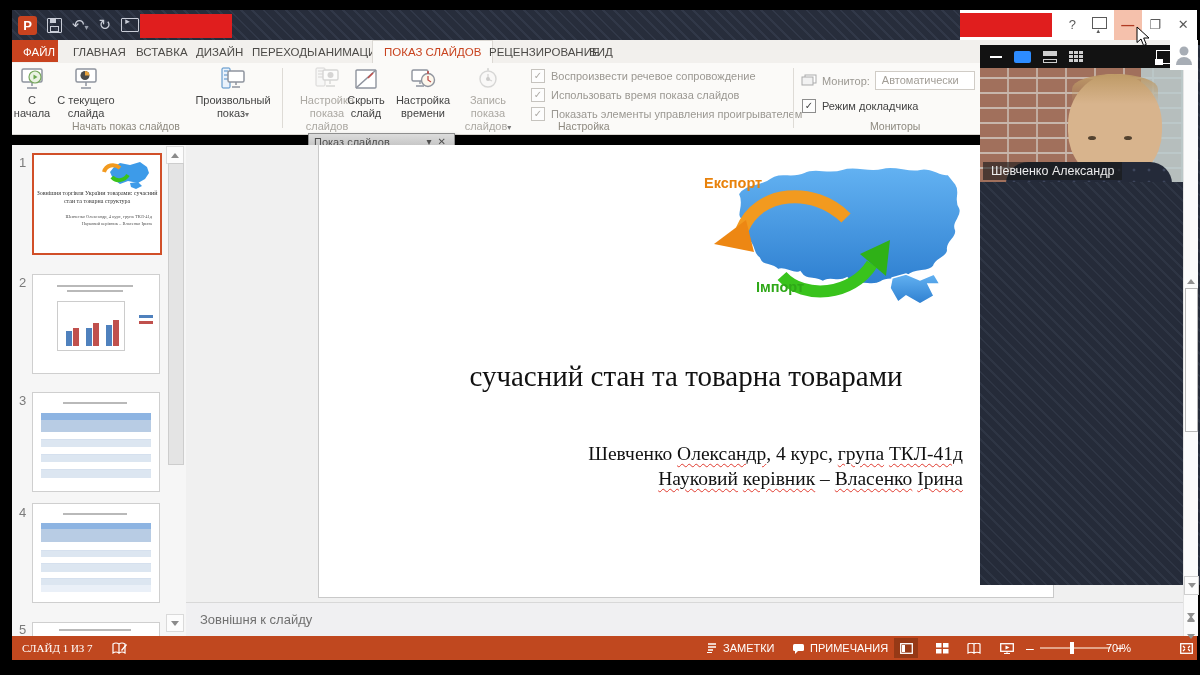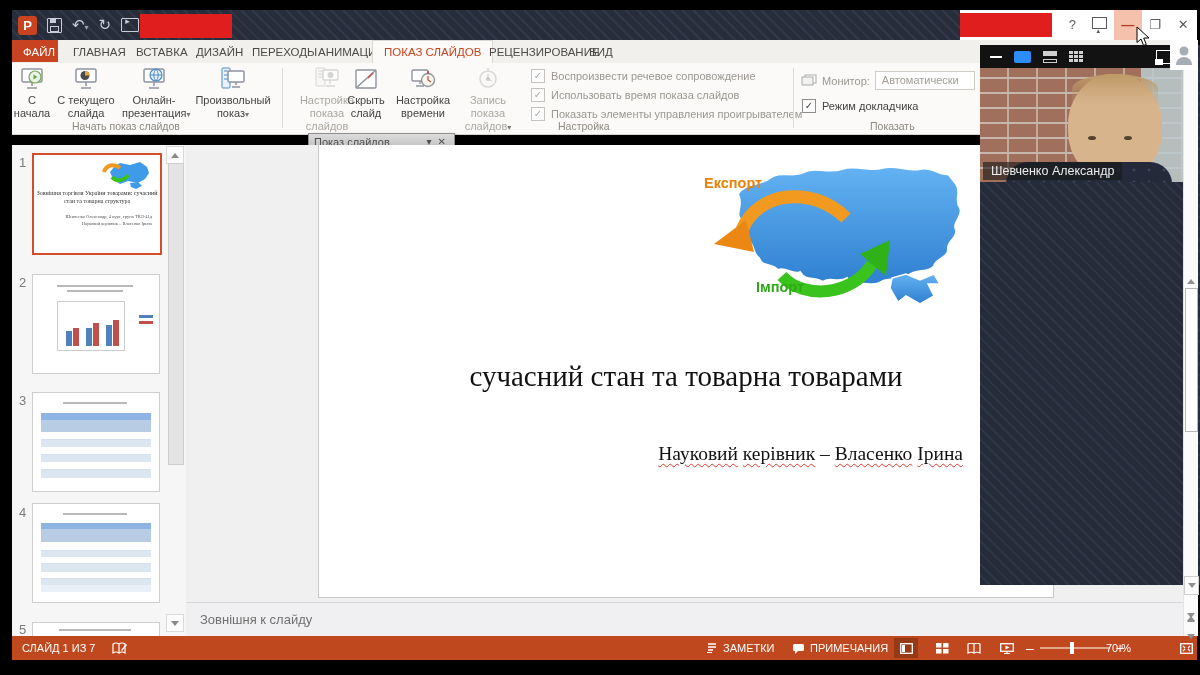--- a/index.html
+++ b/index.html
@@ -197,30 +197,20 @@
     <div class="rbtn" style="left:42px;width:64px;">
       <svg class="ric" width="26" height="26" viewBox="0 0 26 26">
           <rect x="3" y="3" width="20" height="13" rx="1.5" fill="#fff" stroke="#8F949E" stroke-width="1.5"></rect>
           <path d="M13 16v4M8 22h10" stroke="#8F949E" stroke-width="1.5"></path>
           <circle cx="12" cy="9.5" r="4.5" fill="#4A4A4A"></circle>
           <path d="M12 5a4.5 4.5 0 014.5 4.5H12z" fill="#E8A33D"></path>
         </svg>
       <span class="lbl">С текущего
 слайда</span>
     </div>
-    <div class="rbtn" style="left:110px;width:64px;">
-      <svg class="ric" width="26" height="26" viewBox="0 0 26 26">
-          <rect x="3" y="3" width="20" height="13" rx="1.5" fill="#fff" stroke="#8F949E" stroke-width="1.5"></rect>
-          <path d="M13 16v4M8 22h10" stroke="#8F949E" stroke-width="1.5"></path>
-          <circle cx="15" cy="9" r="6" fill="#EAF2FB" stroke="#4C8BC6" stroke-width="1.2"></circle>
-          <path d="M9 9h12M15 3a9 9 0 010 12M15 3a9 9 0 000 12" stroke="#4C8BC6" stroke-width="1" fill="none"></path>
-        </svg>
-      <span class="lbl">Онлайн-
-презентация</span><span class="drop">▾</span>
-    </div>
     <div class="rbtn" style="left:178px;width:86px;">
       <svg class="ric" width="26" height="26" viewBox="0 0 26 26">
           <rect x="2" y="2" width="8" height="20" rx="1" fill="#EAF2FB" stroke="#4C8BC6"></rect>
           <path d="M4 5h4M4 9h4M4 13h4" stroke="#4C8BC6"></path>
           <rect x="8" y="5" width="16" height="11" rx="1.5" fill="#fff" stroke="#8F949E" stroke-width="1.5"></rect>
           <path d="M16 16v3M12 21h8" stroke="#8F949E" stroke-width="1.5"></path>
         </svg>
       <span class="lbl">Произвольный
 показ</span><span class="drop">▾</span>
     </div>
@@ -287,21 +277,21 @@
           <rect x="4" y="1" width="11" height="8" fill="#fff" stroke="#ABABAB"></rect>
           <rect x="1" y="3" width="11" height="8" fill="#F2F2F2" stroke="#ABABAB"></rect>
         </svg>
       <span>Монитор:</span>
       <span class="ddl">Автоматически</span>
     </div>
     <div class="cbrow" style="left:790px;top:36px;color:#444;">
       <span class="cbx strong">✓</span>
       <span>Режим докладчика</span>
     </div>
-    <div class="glabel" style="left:858px;">Показать</div>
+    <div class="glabel" style="left:858px;">Мониторы</div>
   </div>
 
   <div class="abs popup">
     <div class="popup-title">
       <span class="sp">Показ слайдов</span>
       <span class="popup-ctl">▾</span>
       <span class="popup-ctl">✕</span>
     </div>
     <div class="popup-item">Продолжить показ слайдов</div>
   </div>
@@ -398,29 +388,30 @@
         <polygon points="18,84 50,60 58,92" fill="#ED8713"></polygon>
         <path d="M86,116 C108,140 156,136 176,104" stroke="#39C31C" stroke-width="12" fill="none"></path>
         <polygon points="194,80 164,94 190,116" fill="#2FB117"></polygon>
       </svg>
       <div class="abs maplbl" style="left:385px;top:30px;color:#E8820C;">Експорт</div>
       <div class="abs maplbl" style="left:437px;top:134px;color:#2FA818;">Імпорт</div>
 
       <div class="stitle" style="top:213px;">сучасний стан та товарна товарами</div>
 
       <div class="ssub">
+        <div><span>Шевченко </span><span class="sp">Олександр</span><span>, 4 курс, </span><span class="sp">група</span><span> </span><span class="sp">ТКЛ-41д</span></div>
         <div><span class="sp">Науковий</span><span> </span><span class="sp">керівник</span><span> – </span><span class="sp">Власенко</span><span> </span><span class="sp">Ірина</span></div>
       </div>
     </div>
   </div>
 
   <div class="abs notes">Зовнішня к слайду</div>
 
   <div class="abs sbar">
-    <div class="sitem" style="left:10px;color:#fff;">СЛАЙД 1 ИЗ 7</div>
+    <div class="sitem" style="left:10px;color:#fff;font-family:Liberation Serif, serif;">СЛАЙД 1 ИЗ 7</div>
     <div class="sitem" style="left:100px;">
       <svg width="16" height="13" viewBox="0 0 16 13">
           <path d="M1,2 Q4,0 7,2 V11 Q4,9 1,11 Z M7,2 Q10,0 13,2 V11 Q10,9 7,11 Z" fill="none" stroke="#fff" stroke-width="1.2"></path>
           <path d="M9,8 L14,2 15,3 10,9 Z" fill="#fff"></path>
         </svg>
     </div>
     <div class="sitem" style="left:694px;color:#fff;">
       <svg width="12" height="10" viewBox="0 0 12 10">
           <path d="M2,1h8M2,4h8M2,7h5" stroke="#fff" stroke-width="1.4"></path>
           <path d="M1,9.5 6,9.5" stroke="#fff" stroke-width="1"></path>

